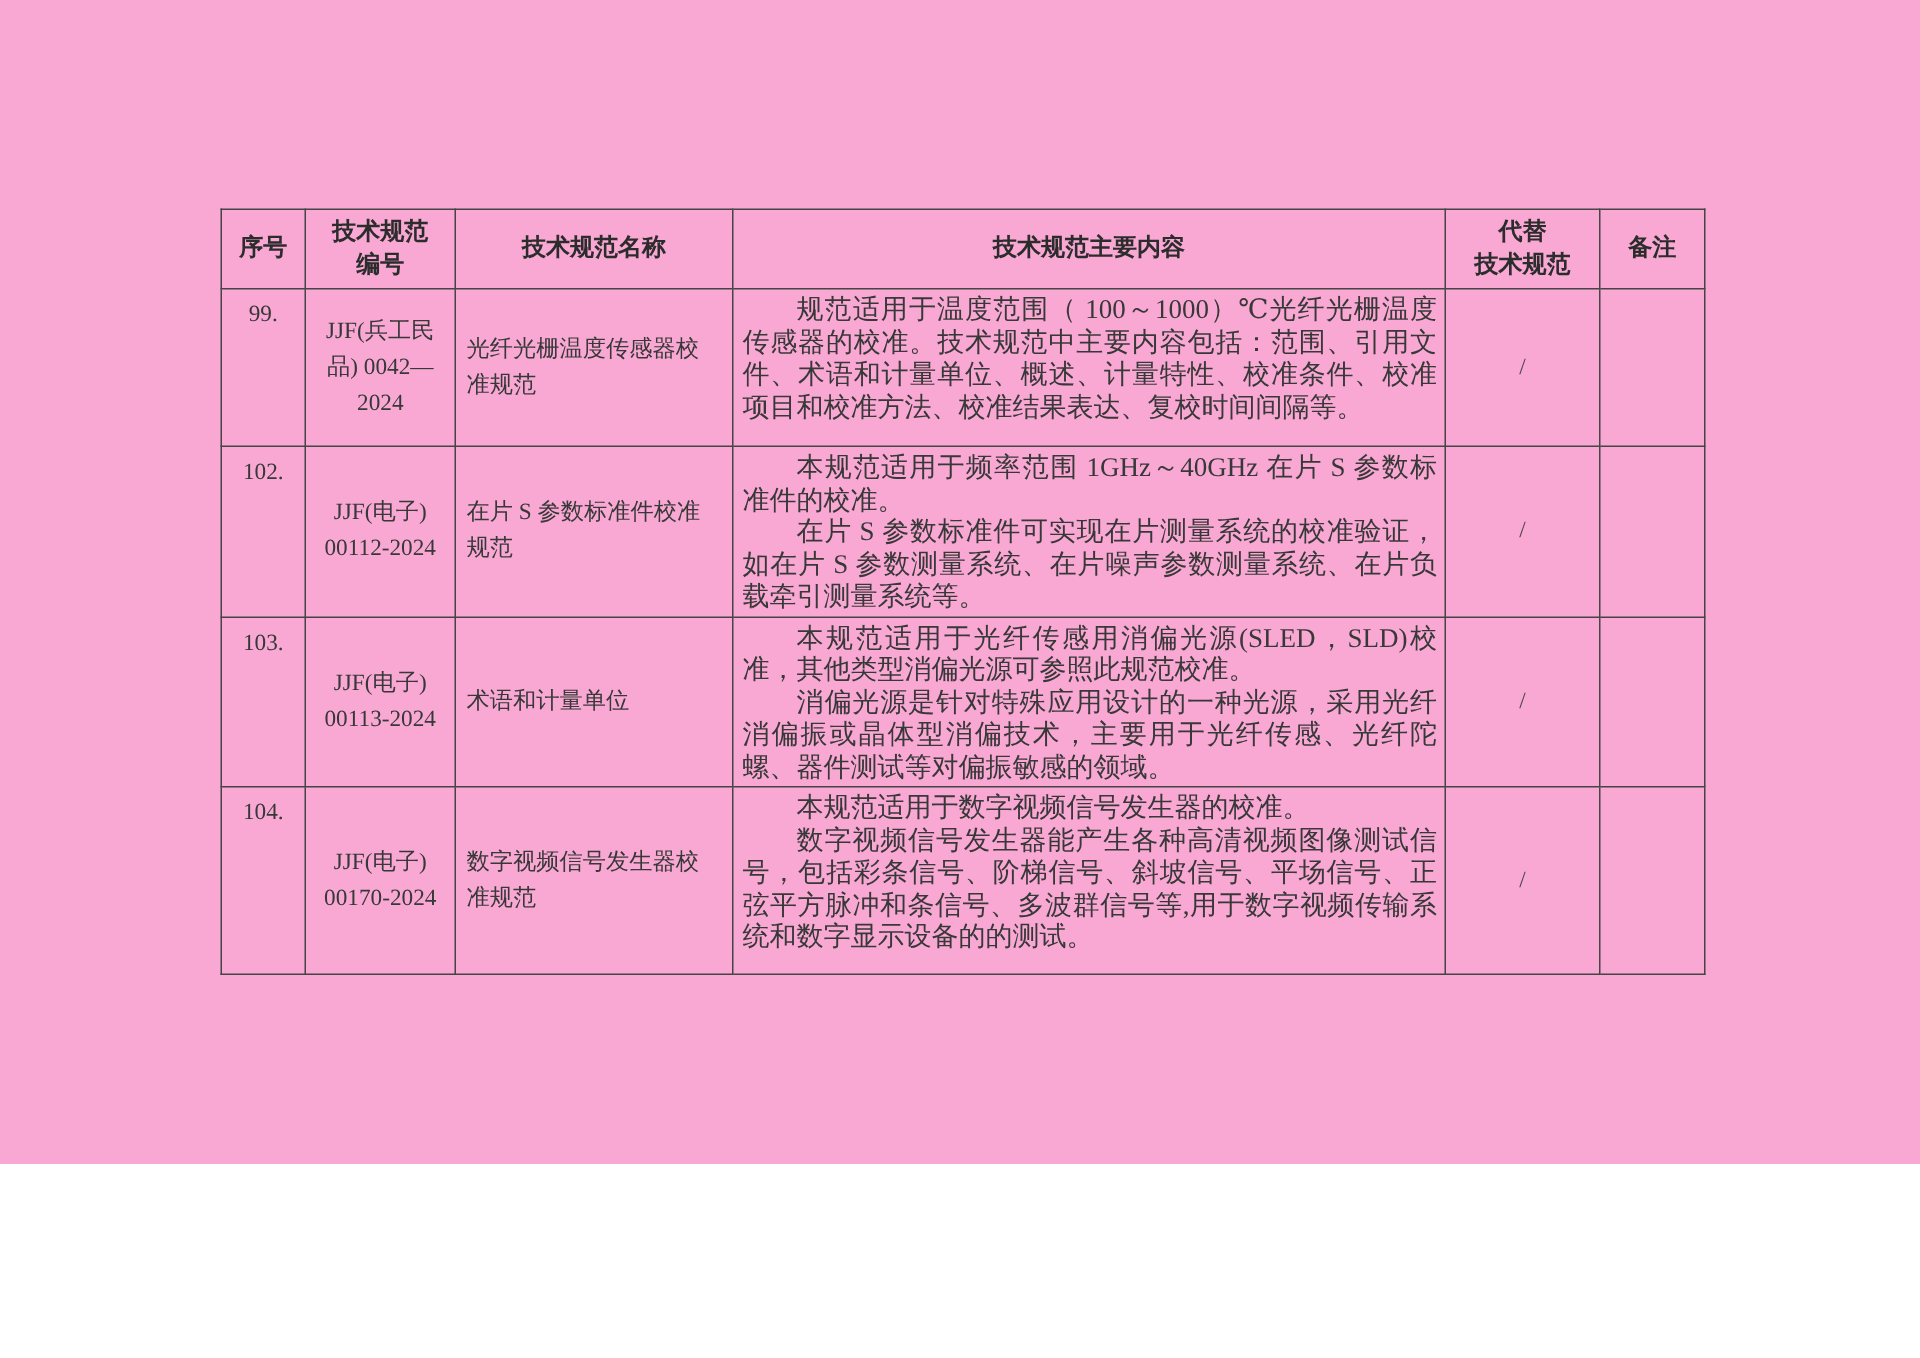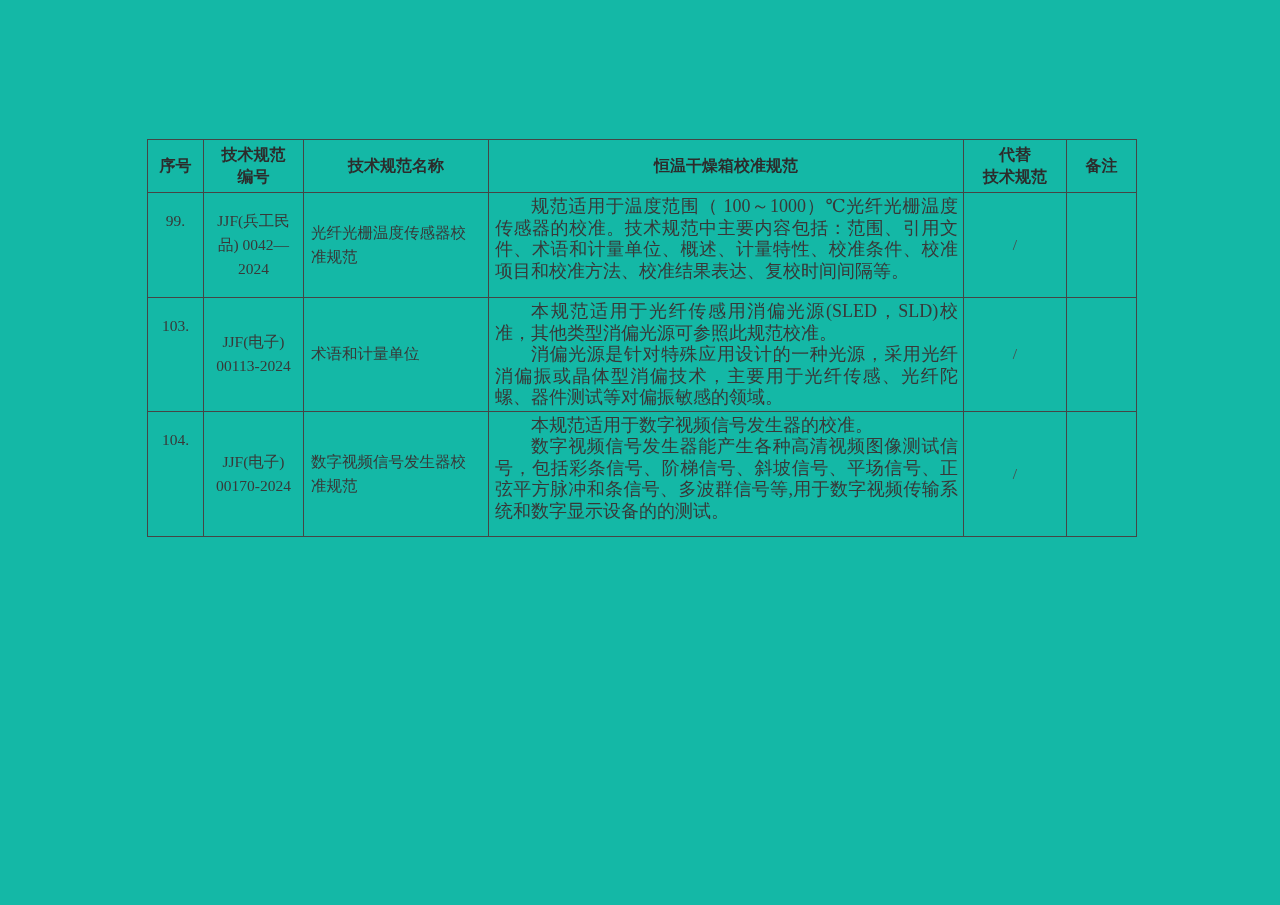--- a/index.html
+++ b/index.html
@@ -4,22 +4,22 @@
 <style>
   html, body {
     margin: 0;
     padding: 0;
     background: #ffffff;
     font-family: "Liberation Serif", "DejaVu Serif", serif;
   }
   .page {
     position: relative;
     width: 1280px;
-    height: 905px;
-    background: #14b8a6;
+    height: 776px;
+    background: #f9a8d4;
     overflow: hidden;
   }
   .table-wrap {
     position: absolute;
     left: 147px;
     top: 139px;
     width: 989px;
   }
   table.doc-table {
     border-collapse: collapse;
@@ -39,21 +39,21 @@
     text-align: center;
     vertical-align: middle;
     white-space: pre-line;
     color: #2c2c2c;
     padding: 2px 2px;
   }
   td.cell-no {
     text-align: center;
     vertical-align: top;
     font-size: 15.5px;
-    padding-top: 19px;
+    padding-top: 8px;
   }
   td.cell-code {
     vertical-align: middle;
     font-size: 15.5px;
     line-height: 24px;
     padding: 16px 5px;
     text-align: center;
   }
   td.cell-name {
     vertical-align: middle;
@@ -96,39 +96,50 @@
         <col style="width:475px">
         <col style="width:103px">
         <col style="width:70px">
       </colgroup>
       <tbody>
           <tr style="height:53px;">
         <th>序号</th>
         <th>技术规范
 编号</th>
         <th>技术规范名称</th>
-        <th>恒温干燥箱校准规范</th>
+        <th>技术规范主要内容</th>
         <th>代替
 技术规范</th>
         <th>备注</th>
       </tr>
 
       <tr style="height:98px;">
         <td class="cell-no">99.</td>
         <td class="cell-code">JJF(兵工民品) 0042—2024</td>
         <td class="cell-name">光纤光栅温度传感器校准规范</td>
         <td class="cell-content">
           <p>规范适用于温度范围（ 100～1000）℃光纤光栅温度传感器的校准。技术规范中主要内容包括：范围、引用文件、术语和计量单位、概述、计量特性、校准条件、校准项目和校准方法、校准结果表达、复校时间间隔等。</p>
         </td>
         <td class="cell-replace">/</td>
         <td class="cell-remark"></td>
       </tr>
 
 
 
+      <tr style="height:75px;">
+        <td class="cell-no">102.</td>
+        <td class="cell-code">JJF(电子) 00112-2024</td>
+        <td class="cell-name">在片 S 参数标准件校准规范</td>
+        <td class="cell-content">
+          <p>本规范适用于频率范围 1GHz～40GHz 在片 S 参数标准件的校准。</p>
+          <p>在片 S 参数标准件可实现在片测量系统的校准验证，如在片 S 参数测量系统、在片噪声参数测量系统、在片负载牵引测量系统等。</p>
+        </td>
+        <td class="cell-replace">/</td>
+        <td class="cell-remark"></td>
+      </tr>
 
       <tr style="height:108px;">
         <td class="cell-no">103.</td>
         <td class="cell-code">JJF(电子) 00113-2024</td>
         <td class="cell-name">术语和计量单位</td>
         <td class="cell-content">
           <p>本规范适用于光纤传感用消偏光源(SLED，SLD)校准，其他类型消偏光源可参照此规范校准。</p>
           <p>消偏光源是针对特殊应用设计的一种光源，采用光纤消偏振或晶体型消偏技术，主要用于光纤传感、光纤陀螺、器件测试等对偏振敏感的领域。</p>
         </td>
         <td class="cell-replace">/</td>

